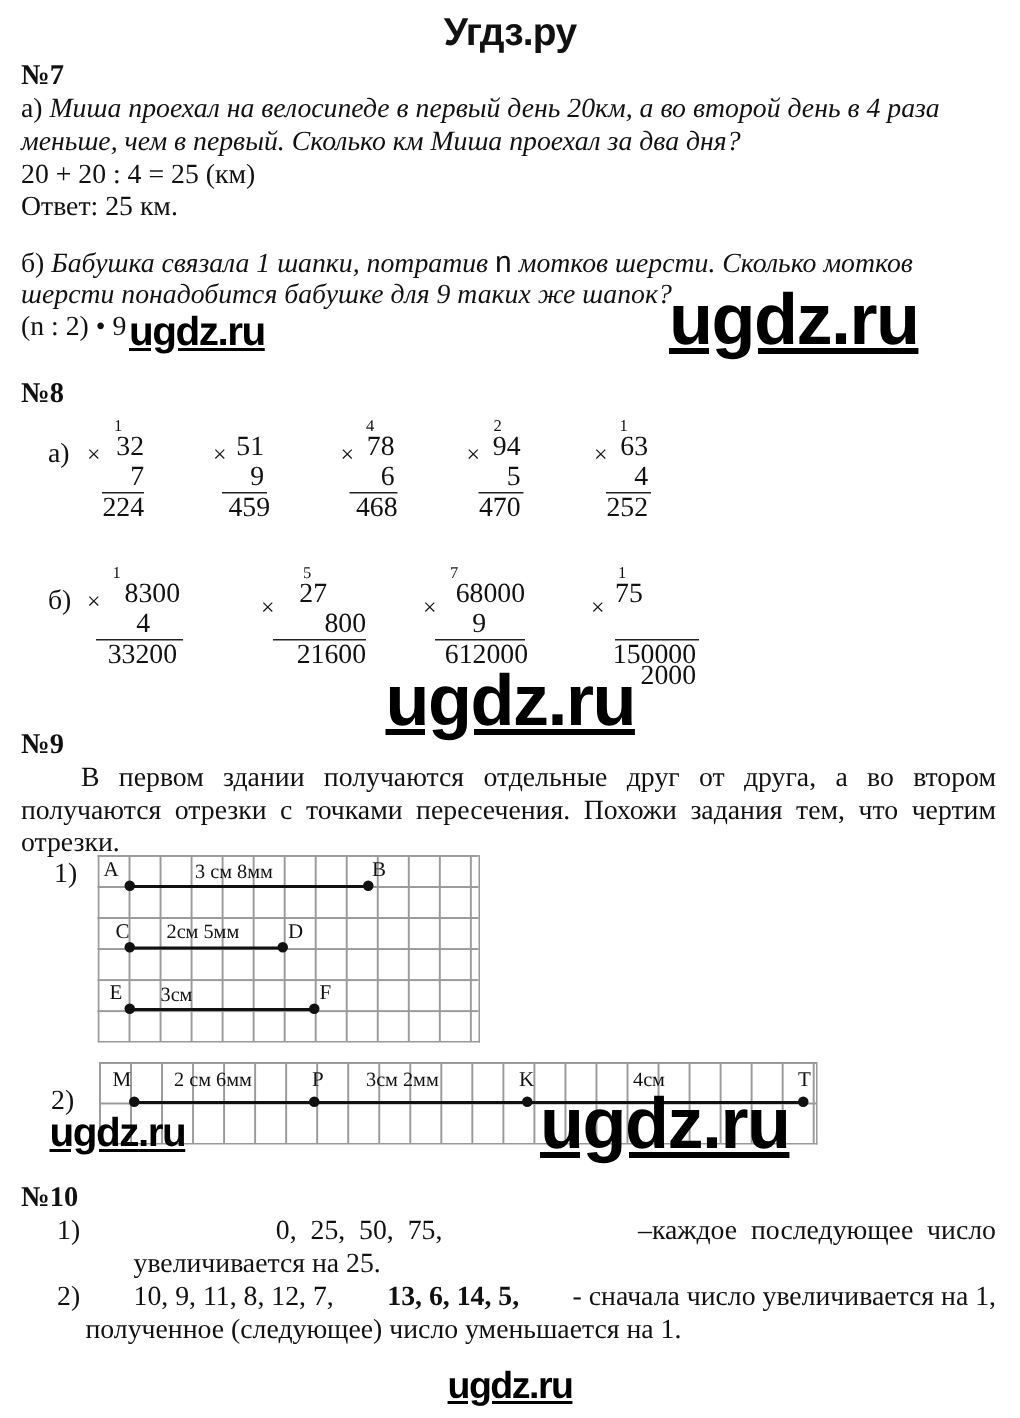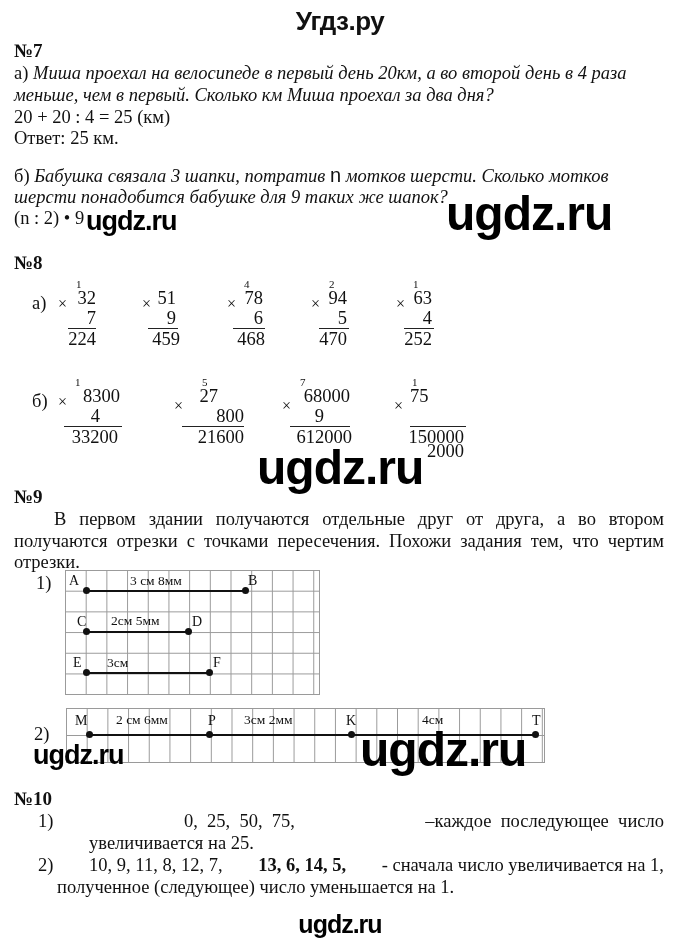--- a/index.html
+++ b/index.html
@@ -1,21 +1,21 @@
 <!DOCTYPE html>
 <html><head>
 <meta charset="utf-8">
 <style>
   html, body { margin: 0; padding: 0; background: #ffffff; }
   body { width: 680px; height: 945px; position: relative; overflow: hidden;
          font-family: "Liberation Serif", serif; color: #111; font-size: 18px; }
   .abs { position: absolute; white-space: nowrap; }
   .site-title { font-family: "Liberation Sans", sans-serif; font-weight: bold; font-size: 26px;
                 left: 0; width: 680px; text-align: center; top: 6px; letter-spacing: -0.5px; }
-  .wm { font-family: "Liberation Sans", sans-serif; font-weight: bold; color: #000; letter-spacing: -1px; }
+  .wm { font-family: "Liberation Sans", sans-serif; font-weight: bold; color: #000; letter-spacing: -1px; text-decoration: underline; }
   .wm-big { font-size: 48px; }
   .wm-small { font-size: 27px; }
   .num { font-weight: bold; font-size: 19px; }
   .line { font-size: 18.5px; line-height: 22px; }
   .it { font-style: italic; }
   .just { text-align: justify; text-align-last: justify; white-space: normal; }
   
   .mul { position: absolute; font-size: 18.5px; line-height: 20px; }
   .mul .carry { position: absolute; font-size: 11px; }
   .mul .times { position: absolute; font-size: 16px; }
@@ -43,21 +43,21 @@
 <div class="abs line" style="left:14px; top:62px; width:650px;">
   <span>а)</span>
   <span class="it">Миша проехал на велосипеде в первый день 20км, а во второй день в 4 раза</span>
 </div>
 <div class="abs line it" style="left:14px; top:84px;">меньше, чем в первый. Сколько км Миша проехал за два дня?</div>
 <div class="abs line" style="left:14px; top:106px;">20 + 20 : 4 = 25 (км)</div>
 <div class="abs line" style="left:14px; top:127px;">Ответ: 25 км.</div>
 
 <div class="abs line" style="left:14px; top:164px;">
   <span>б)</span>
-  <span class="it">Бабушка связала 3 шапки, потратив</span>
+  <span class="it">Бабушка связала 1 шапки, потратив</span>
   <span style="font-family:'Liberation Sans',sans-serif; font-size:20px;">n</span>
   <span class="it">мотков шерсти. Сколько мотков</span>
 </div>
 <div class="abs line it" style="left:14px; top:186px;">шерсти понадобится бабушке для 9 таких же шапок?</div>
 <div class="abs line" style="left:14px; top:207px;">(n : 2) • 9</div>
 
 <div class="abs wm wm-small" style="left:86px; top:206px;">ugdz.ru</div>
 <div class="abs wm wm-big" style="left:446px; top:186px;">ugdz.ru</div>
 
 <div class="abs num" style="left:14px; top:252px;">№8</div>

